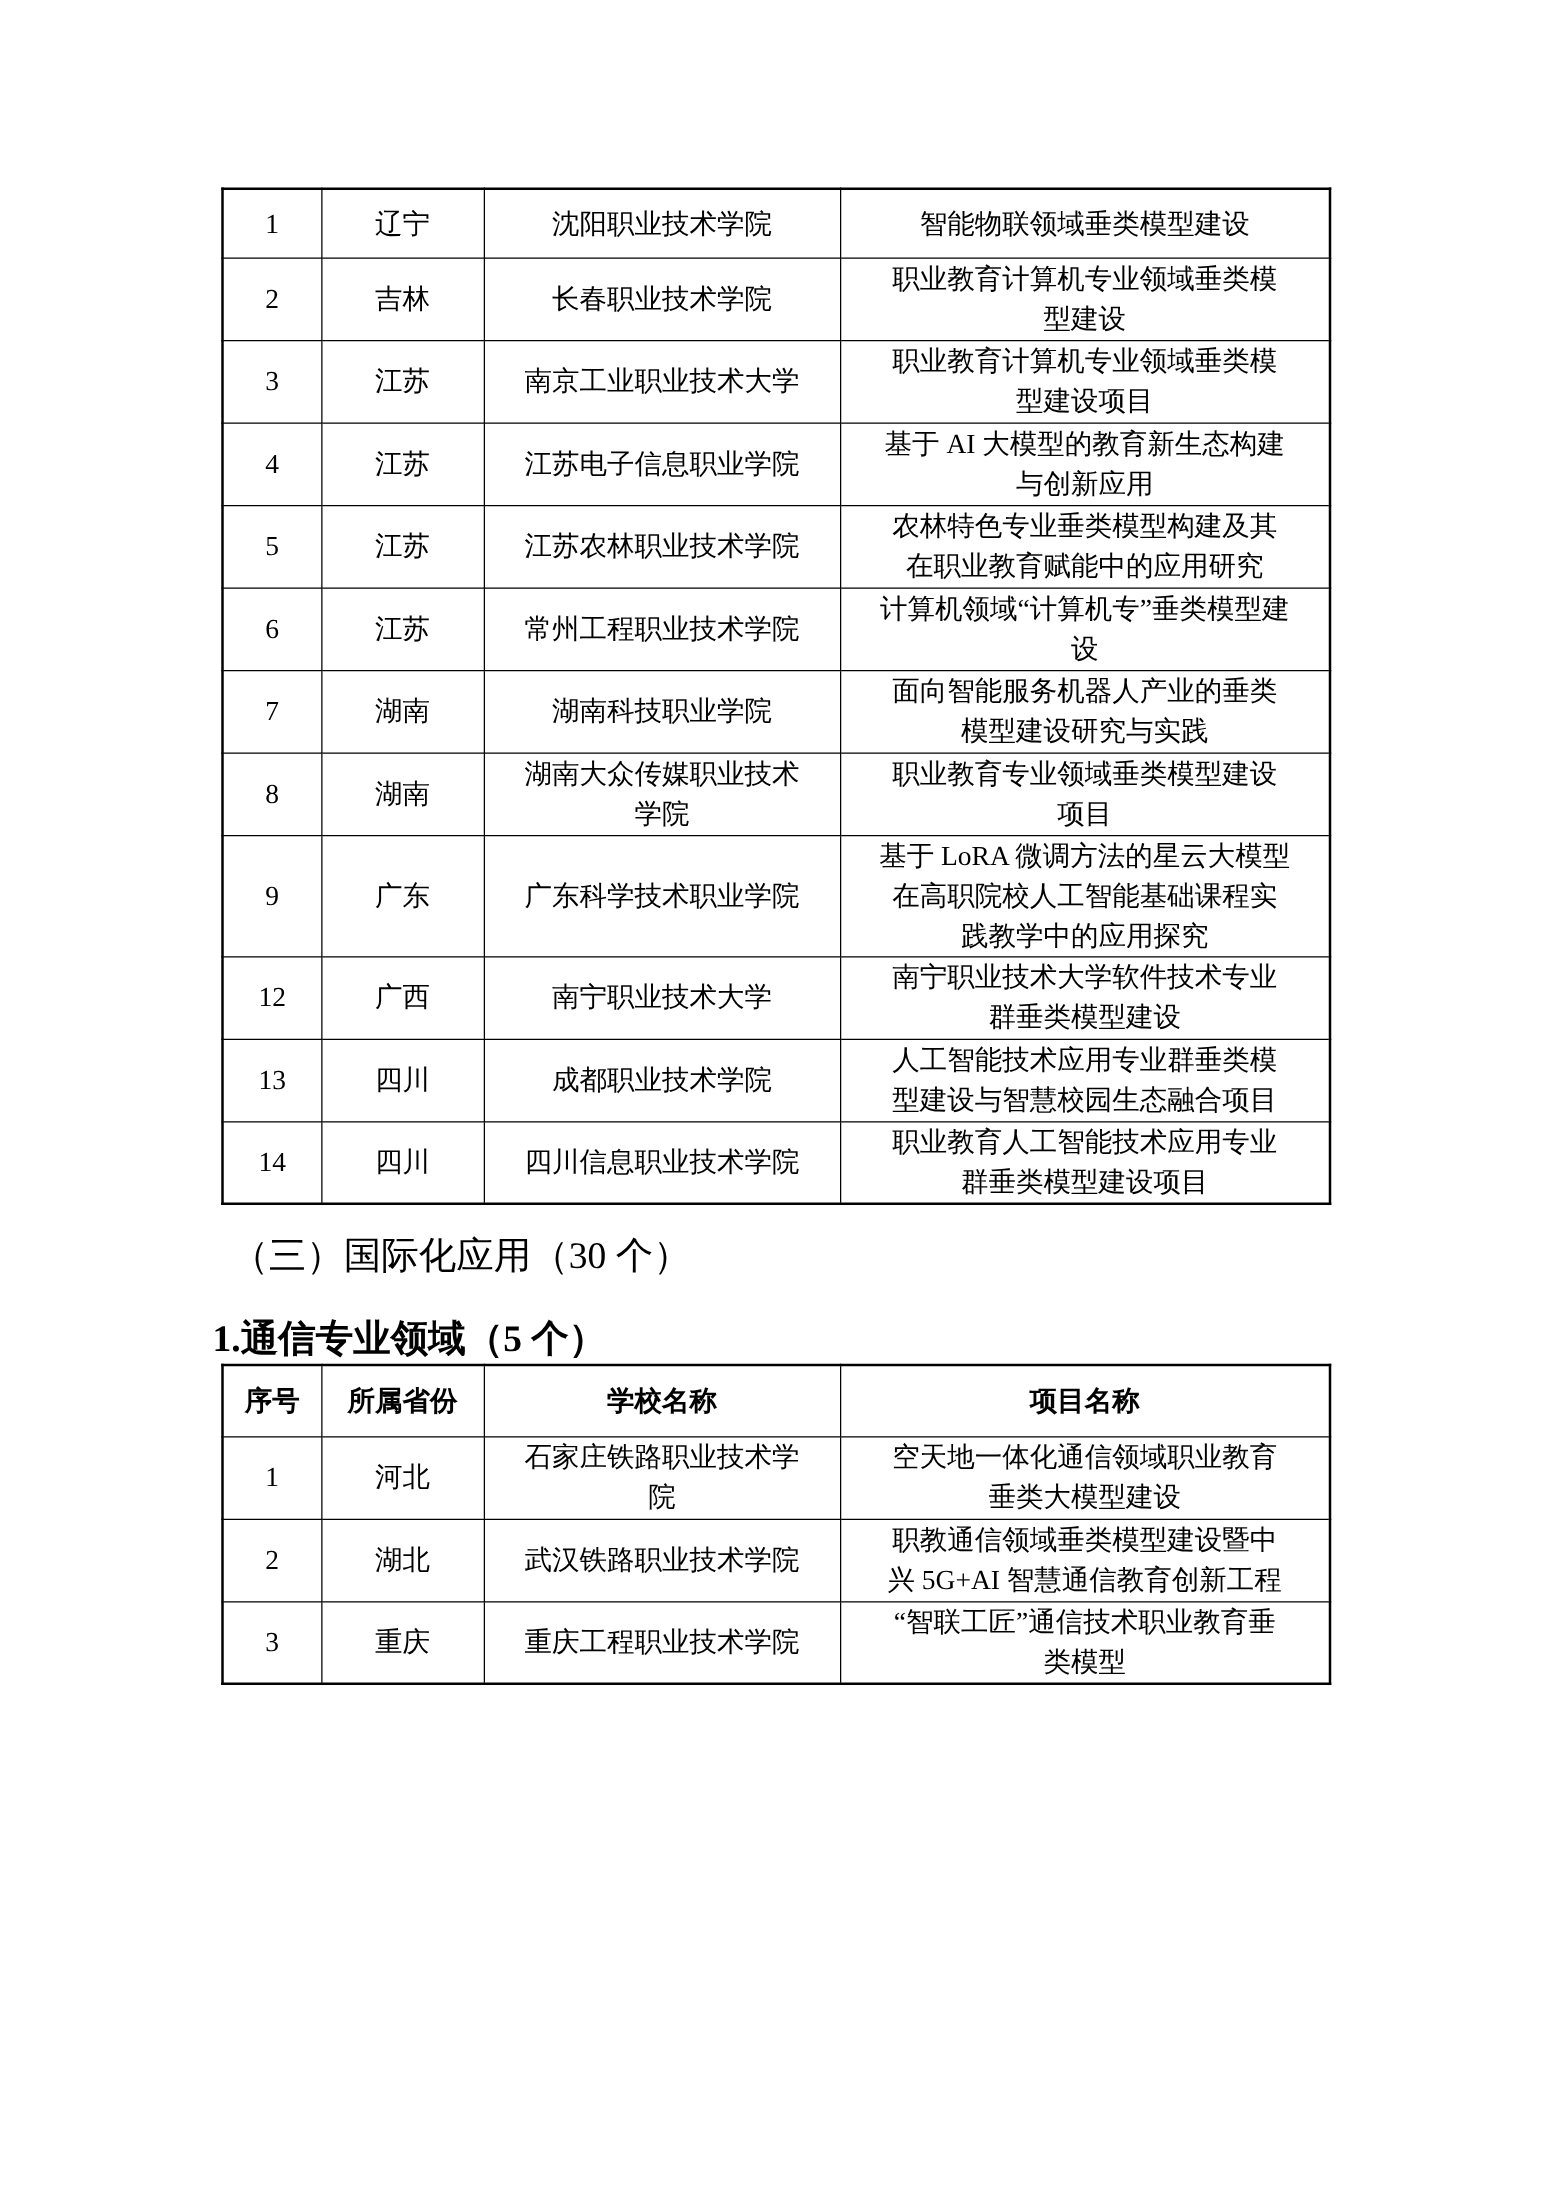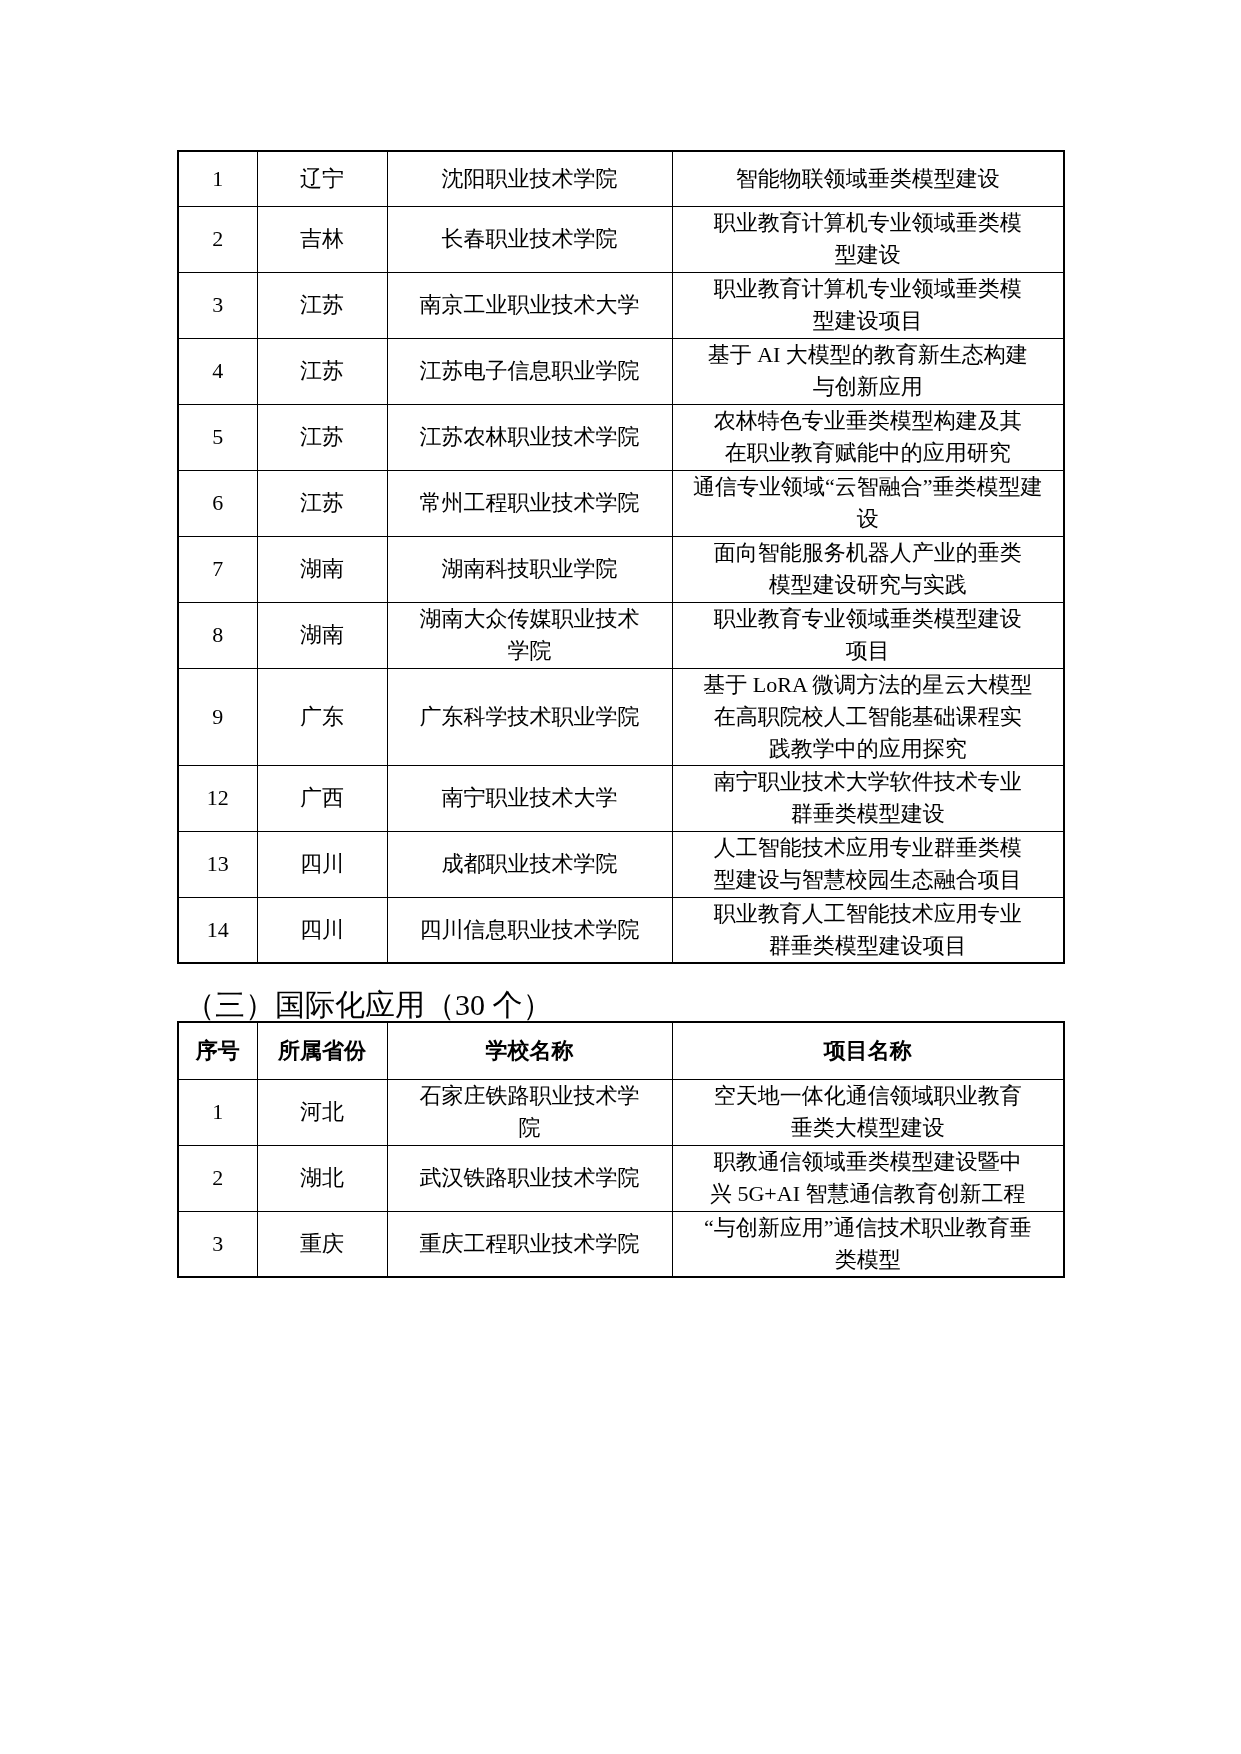--- a/index.html
+++ b/index.html
@@ -97,21 +97,21 @@
         <td>5</td>
         <td>江苏</td>
         <td>江苏农林职业技术学院</td>
         <td>农林特色专业垂类模型构建及其
 在职业教育赋能中的应用研究</td>
       </tr>
       <tr class="rh-2">
         <td>6</td>
         <td>江苏</td>
         <td>常州工程职业技术学院</td>
-        <td>通信专业领域“云智融合”垂类模型建
+        <td>计算机领域“计算机专”垂类模型建
 设</td>
       </tr>
       <tr class="rh-2">
         <td>7</td>
         <td>湖南</td>
         <td>湖南科技职业学院</td>
         <td>面向智能服务机器人产业的垂类
 模型建设研究与实践</td>
       </tr>
       <tr class="rh-2">
@@ -149,20 +149,21 @@
         <td>四川</td>
         <td>四川信息职业技术学院</td>
         <td>职业教育人工智能技术应用专业
 群垂类模型建设项目</td>
       </tr>
     </tbody>
   </table>
 
   <div class="heading-section">（三）国际化应用（30 个）</div>
 
+  <div class="heading-sub">1.通信专业领域（5 个）</div>
 
   <table class="doc-table table-2">
     <colgroup>
       <col class="col-no">
         <col class="col-province">
         <col class="col-school">
         <col class="col-project">
     </colgroup>
     <thead>
       <tr class="rh-head">
@@ -185,19 +186,19 @@
         <td>2</td>
         <td>湖北</td>
         <td>武汉铁路职业技术学院</td>
         <td>职教通信领域垂类模型建设暨中
 兴 5G+AI 智慧通信教育创新工程</td>
       </tr>
       <tr class="rh-2">
         <td>3</td>
         <td>重庆</td>
         <td>重庆工程职业技术学院</td>
-        <td>“与创新应用”通信技术职业教育垂
+        <td>“智联工匠”通信技术职业教育垂
 类模型</td>
       </tr>
     </tbody>
   </table>
 
 </div>
 
 </body></html>

